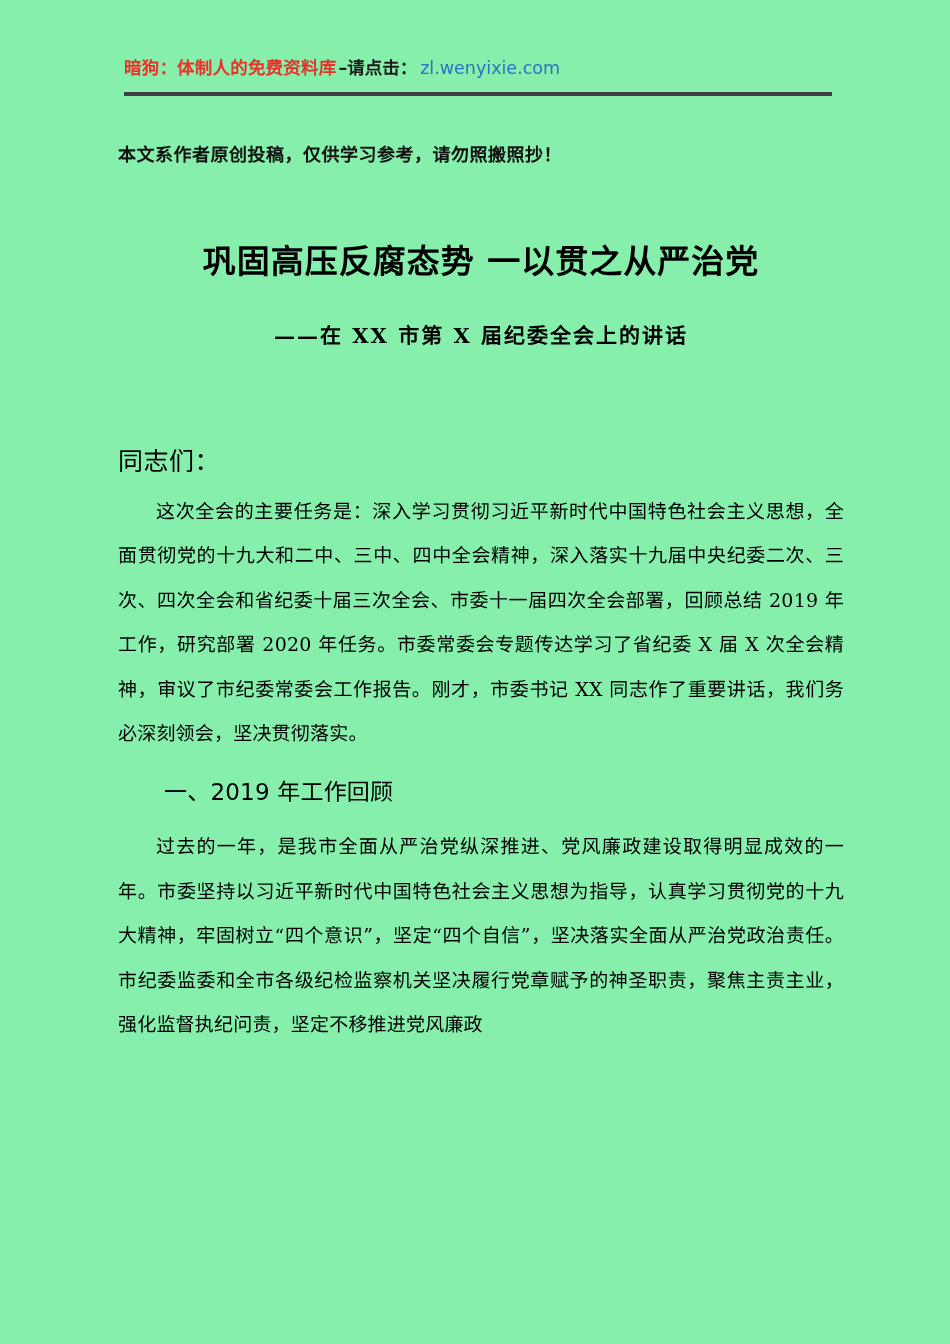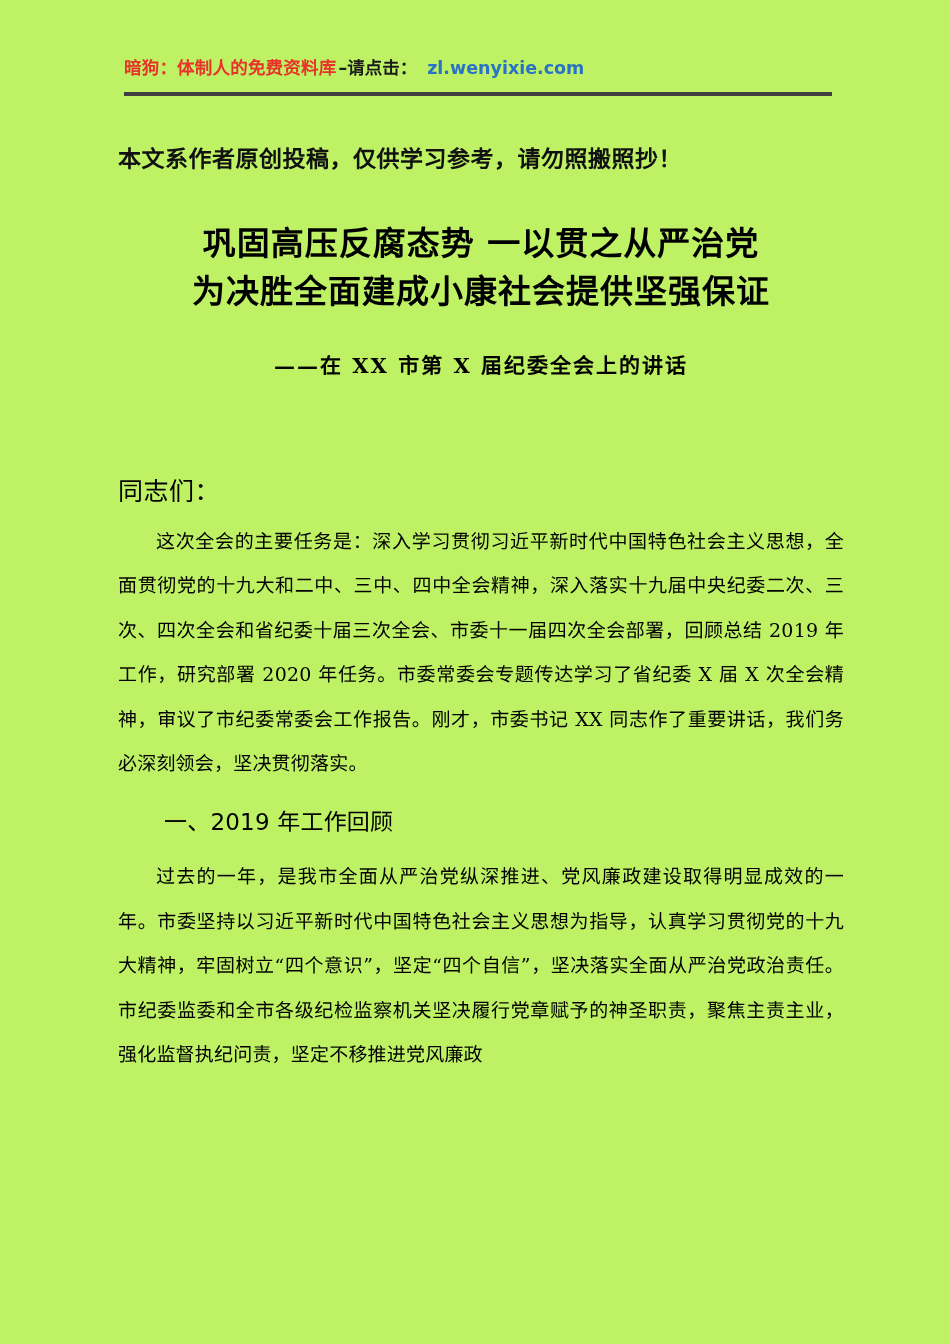--- a/index.html
+++ b/index.html
@@ -12,21 +12,21 @@
     height: 1344px;
     position: relative;
     font-family: "Liberation Serif", "DejaVu Serif", serif;
     color: #000000;
     overflow: hidden;
   }
 
   .page {
     position: absolute;
     inset: 0;
-    background: #bef264;
+    background: #86efac;
   }
 
   
   .promo-band {
     position: absolute;
     left: 124px;
     top: 58px;
     width: 708px;
   }
   .promo-line {
@@ -43,22 +43,22 @@
     letter-spacing: 0.2px;
   }
   .promo-cta {
     color: #1a1a1a;
     font-weight: 600;
     margin-left: 2px;
     text-align: right;
   }
   .promo-url {
     color: #2a72c6;
-    font-weight: 700;
-    margin-left: 10px;
+    font-weight: 400;
+    margin-left: 3px;
   }
   .promo-tail {
     color: #1a1a1a;
     font-weight: 500;
     margin-left: 28px;
   }
   .promo-rule {
     position: absolute;
     left: 124px;
     top: 92px;
@@ -71,24 +71,24 @@
   .doc {
     position: absolute;
     left: 118px;
     top: 140px;
     width: 726px;
   }
 
   .notice {
     font-family: "DejaVu Serif", "Liberation Serif", serif;
     font-weight: 700;
-    font-size: 23px;
+    font-size: 18px;
     letter-spacing: 0.5px;
     color: #111111;
-    margin: 0 0 46px 0;
+    margin: 0 0 72px 0;
   }
 
   .title-block {
     text-align: center;
     margin: 0 0 22px 0;
   }
   .title-line {
     font-family: "DejaVu Serif", "Liberation Serif", serif;
     font-weight: 700;
     font-size: 33px;
@@ -155,21 +155,20 @@
     </div>
   </div>
   <div class="promo-rule"></div>
 
   <div class="doc">
 
     <div class="notice">本文系作者原创投稿，仅供学习参考，请勿照搬照抄！</div>
 
     <div class="title-block">
       <div class="title-line">巩固高压反腐态势 一以贯之从严治党</div>
-      <div class="title-line">为决胜全面建成小康社会提供坚强保证</div>
       <div class="subtitle-line">——在 XX 市第 X 届纪委全会上的讲话</div>
     </div>
 
     <div class="salutation">同志们：</div>
 
     <p class="body-par first-after-salutation">这次全会的主要任务是：深入学习贯彻习近平新时代中国特色社会主义思想，全面贯彻党的十九大和二中、三中、四中全会精神，深入落实十九届中央纪委二次、三次、四次全会和省纪委十届三次全会、市委十一届四次全会部署，回顾总结 2019 年工作，研究部署 2020 年任务。市委常委会专题传达学习了省纪委 X 届 X 次全会精神，审议了市纪委常委会工作报告。刚才，市委书记 XX 同志作了重要讲话，我们务必深刻领会，坚决贯彻落实。</p>
 
     <h2 class="section-heading">一、2019 年工作回顾</h2>
 
     <p class="body-par">过去的一年，是我市全面从严治党纵深推进、党风廉政建设取得明显成效的一年。市委坚持以习近平新时代中国特色社会主义思想为指导，认真学习贯彻党的十九大精神，牢固树立“四个意识”，坚定“四个自信”，坚决落实全面从严治党政治责任。市纪委监委和全市各级纪检监察机关坚决履行党章赋予的神圣职责，聚焦主责主业，强化监督执纪问责，坚定不移推进党风廉政</p>

